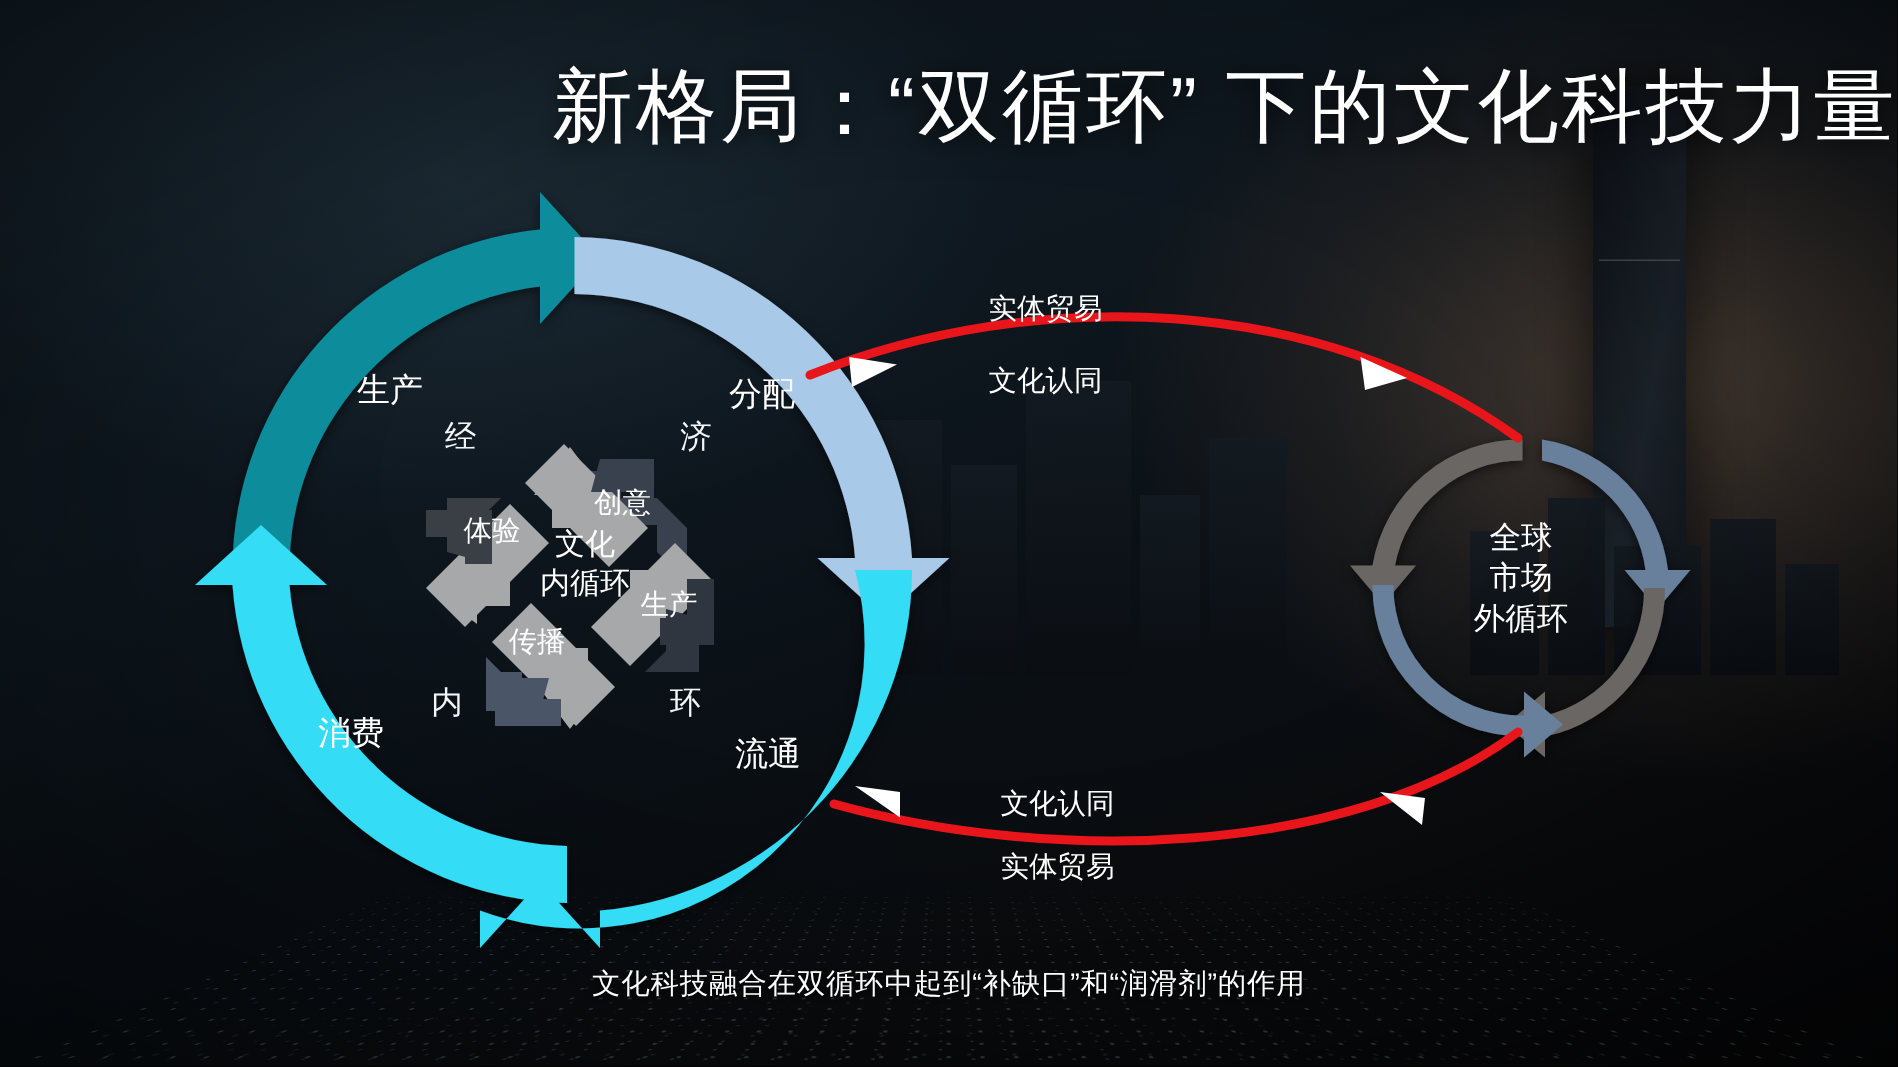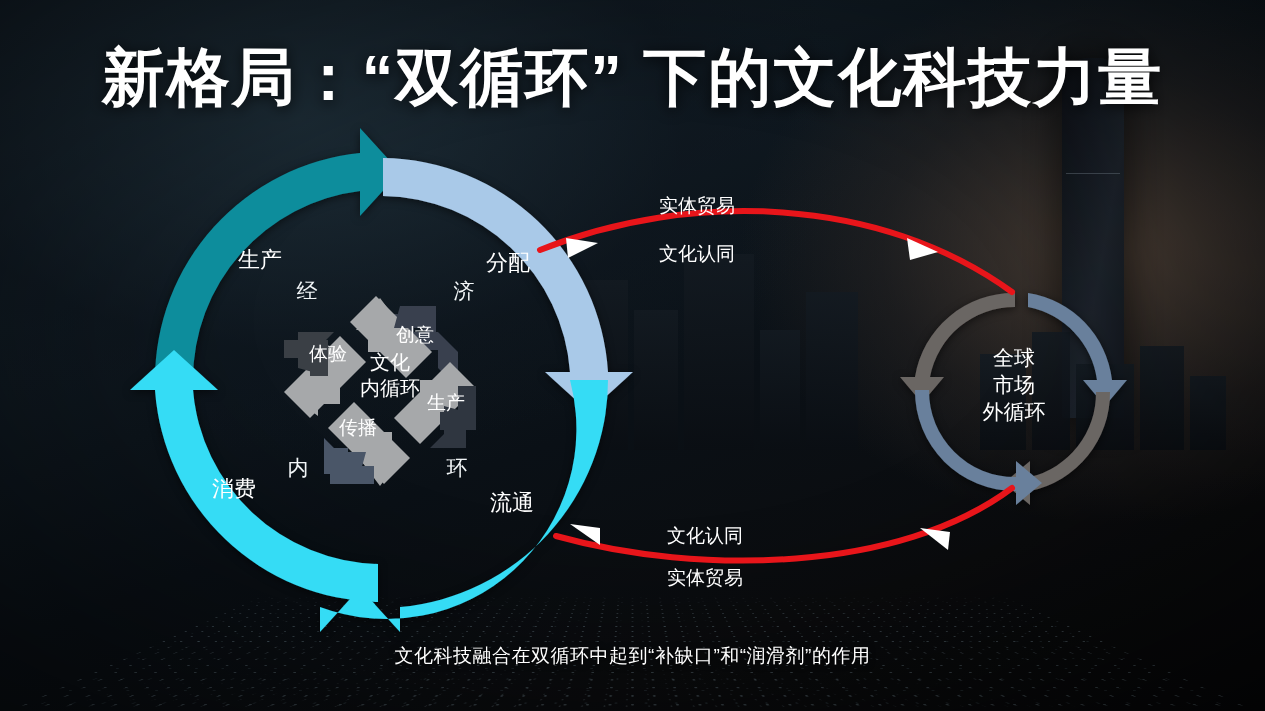--- a/index.html
+++ b/index.html
@@ -43,22 +43,22 @@
     background-size:27px 20px;
     -webkit-mask-image:radial-gradient(ellipse 70% 85% at 40% 75%, rgba(0,0,0,.95) 0%, rgba(0,0,0,0) 75%);
             mask-image:radial-gradient(ellipse 70% 85% at 40% 75%, rgba(0,0,0,.95) 0%, rgba(0,0,0,0) 75%);
     transform:perspective(380px) rotateX(62deg);
     transform-origin:50% 100%;
   }
   .vignette{position:absolute;inset:0;background:radial-gradient(ellipse 85% 80% at 50% 45%, rgba(0,0,0,0) 35%, rgba(0,0,0,.55) 100%);}
 
   
   #title{
-    position:absolute;left:0;right:0;top:35px;text-align:center;
-    color:#fff;font-size:63px;font-weight:bold;letter-spacing:2px;
+    position:absolute;left:0;right:0;top:35px;text-align:right;
+    color:#fff;font-size:54px;font-weight:normal;letter-spacing:2px;
     text-shadow:0 2px 14px rgba(0,0,0,.8);
     white-space:nowrap;
   }
   
   #diagram{position:absolute;left:0;top:0;width:1265px;height:711px;}
 
   .ring-lbl{fill:#ffffff;font-size:22px;font-family:"Liberation Sans","DejaVu Sans",sans-serif;text-anchor:middle;}
   .inner-axis-lbl{fill:#f2f6f8;font-size:21px;text-anchor:middle;font-family:"Liberation Sans","DejaVu Sans",sans-serif;}
   .node-lbl{fill:#ffffff;font-size:19px;text-anchor:middle;font-family:"Liberation Sans","DejaVu Sans",sans-serif;}
   .core-lbl{fill:#ffffff;font-size:20px;text-anchor:middle;font-family:"Liberation Sans","DejaVu Sans",sans-serif;}

